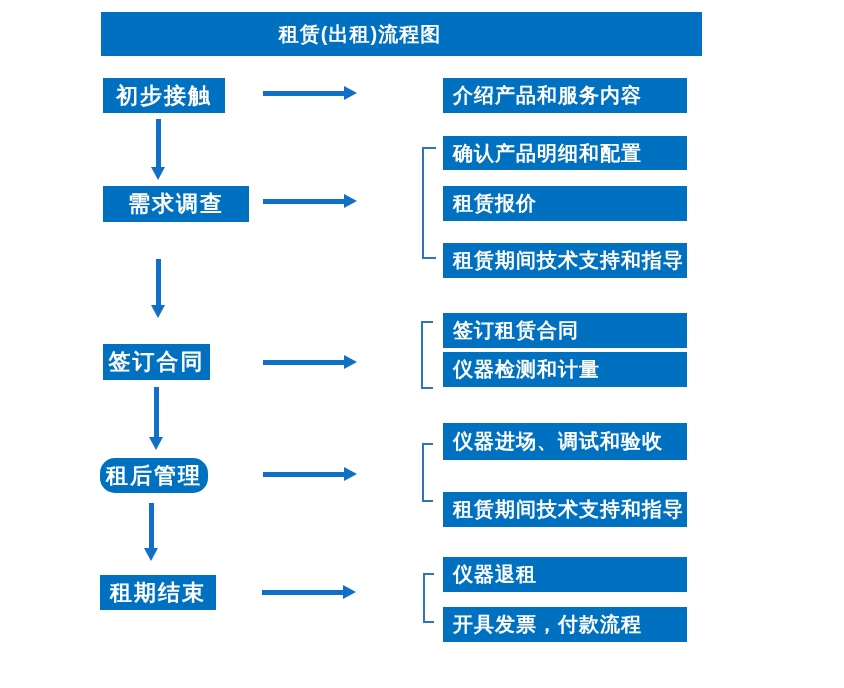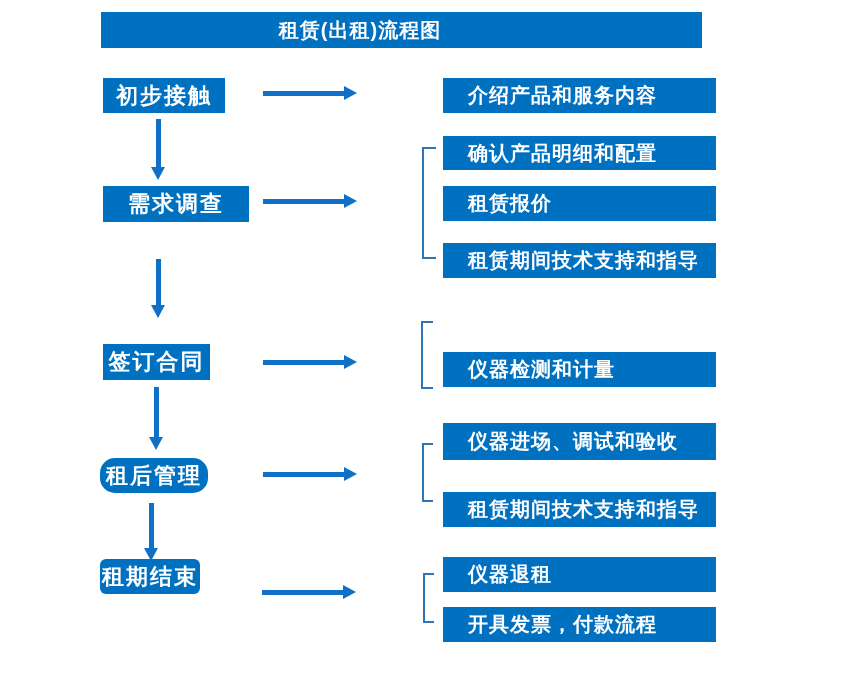--- a/index.html
+++ b/index.html
@@ -15,43 +15,43 @@
     position: absolute;
     background: #0070C0;
     color: #ffffff;
     font-weight: bold;
     box-sizing: border-box;
     display: flex;
     align-items: center;
     white-space: nowrap;
   }
   .title-banner {
-    left: 101px; top: 12px; width: 601px; height: 36px;
+    left: 101px; top: 12px; width: 601px; height: 44px;
     font-size: 20px;
     letter-spacing: 1px;
     justify-content: center;
     padding-right: 83px; 
   }
   .stage {
     font-size: 22px;
     letter-spacing: 2px;
     justify-content: center;
   }
   .detail {
-    left: 443px; width: 273px; height: 35px;
+    left: 443px; width: 244px; height: 35px;
     font-size: 20px;
     letter-spacing: 1px;
-    padding-left: 25px;
+    padding-left: 10px;
   }
   
   .s1 { left: 103px; top: 78px;  width: 122px; height: 35px; }
   .s2 { left: 103px; top: 186px; width: 146px; height: 36px; text-align: center; }
   .s3 { left: 103px; top: 344px; width: 107px; height: 36px; }
   .s4 { left: 100px; top: 458px; width: 108px; height: 35px; border-radius: 15px; }
-  .s5 { left: 100px; top: 559px; width: 100px; height: 35px; border-radius: 6px; }
+  .s5 { left: 100px; top: 575px; width: 116px; height: 35px; }
   
   .d1  { top: 78px; }
   .d2  { top: 136px; height: 34px; }
   .d3  { top: 186px; }
   .d4  { top: 243px; }
   .d5  { top: 313px; }
   .d6  { top: 352px; text-align: center; }
   .d7  { top: 423px; height: 37px; }
   .d8  { top: 492px; }
   .d9  { top: 557px; }
@@ -101,20 +101,21 @@
   <div class="box stage s1">初步接触</div>
   <div class="box stage s2">需求调查</div>
   <div class="box stage s3">签订合同</div>
   <div class="box stage s4">租后管理</div>
   <div class="box stage s5">租期结束</div>
 
   <div class="box detail d1">介绍产品和服务内容</div>
   <div class="box detail d3">租赁报价</div>
   <div class="box detail d2">确认产品明细和配置</div>
   <div class="box detail d4">租赁期间技术支持和指导</div>
+  <div class="box detail d5">签订租赁合同</div>
   <div class="box detail d6">仪器检测和计量</div>
   <div class="box detail d7">仪器进场、调试和验收</div>
   <div class="box detail d8">租赁期间技术支持和指导</div>
   <div class="box detail d9">仪器退租</div>
   <div class="box detail d10">开具发票，付款流程</div>
 
   <div class="h-arrow h1">
       <div class="shaft"></div>
       <div class="head"></div>
     </div>

